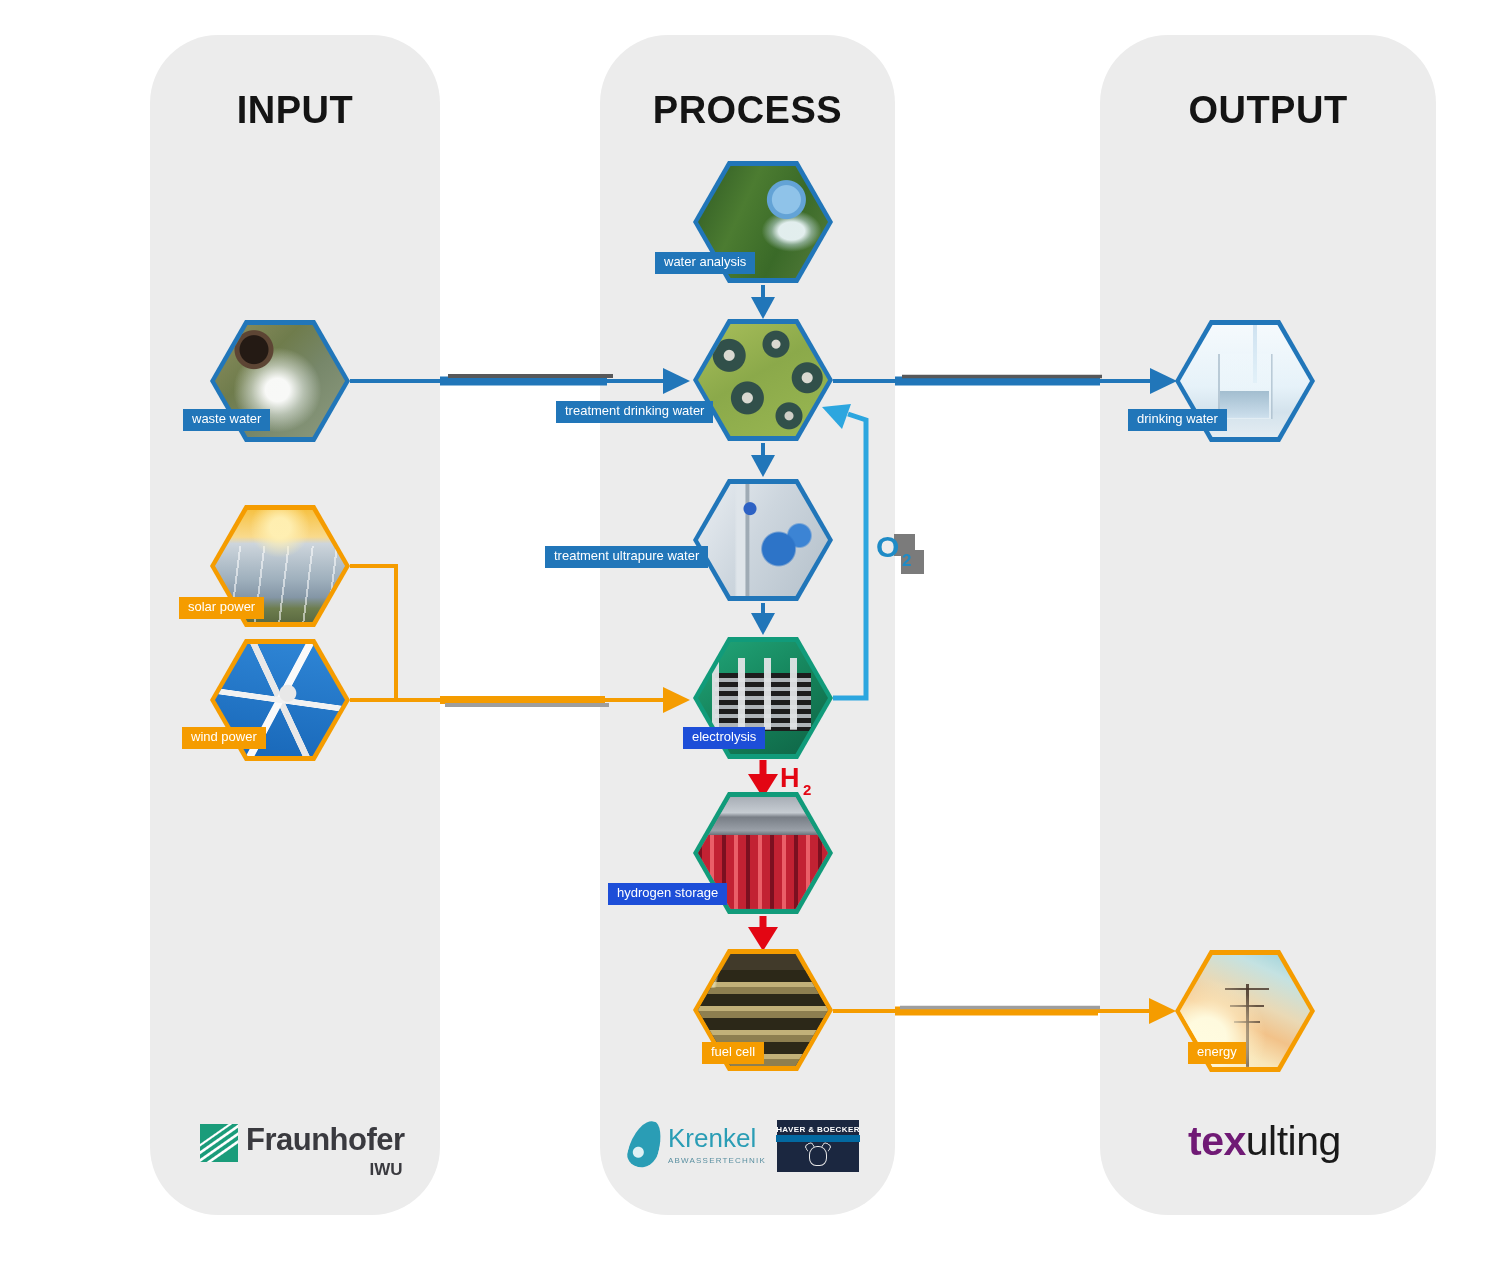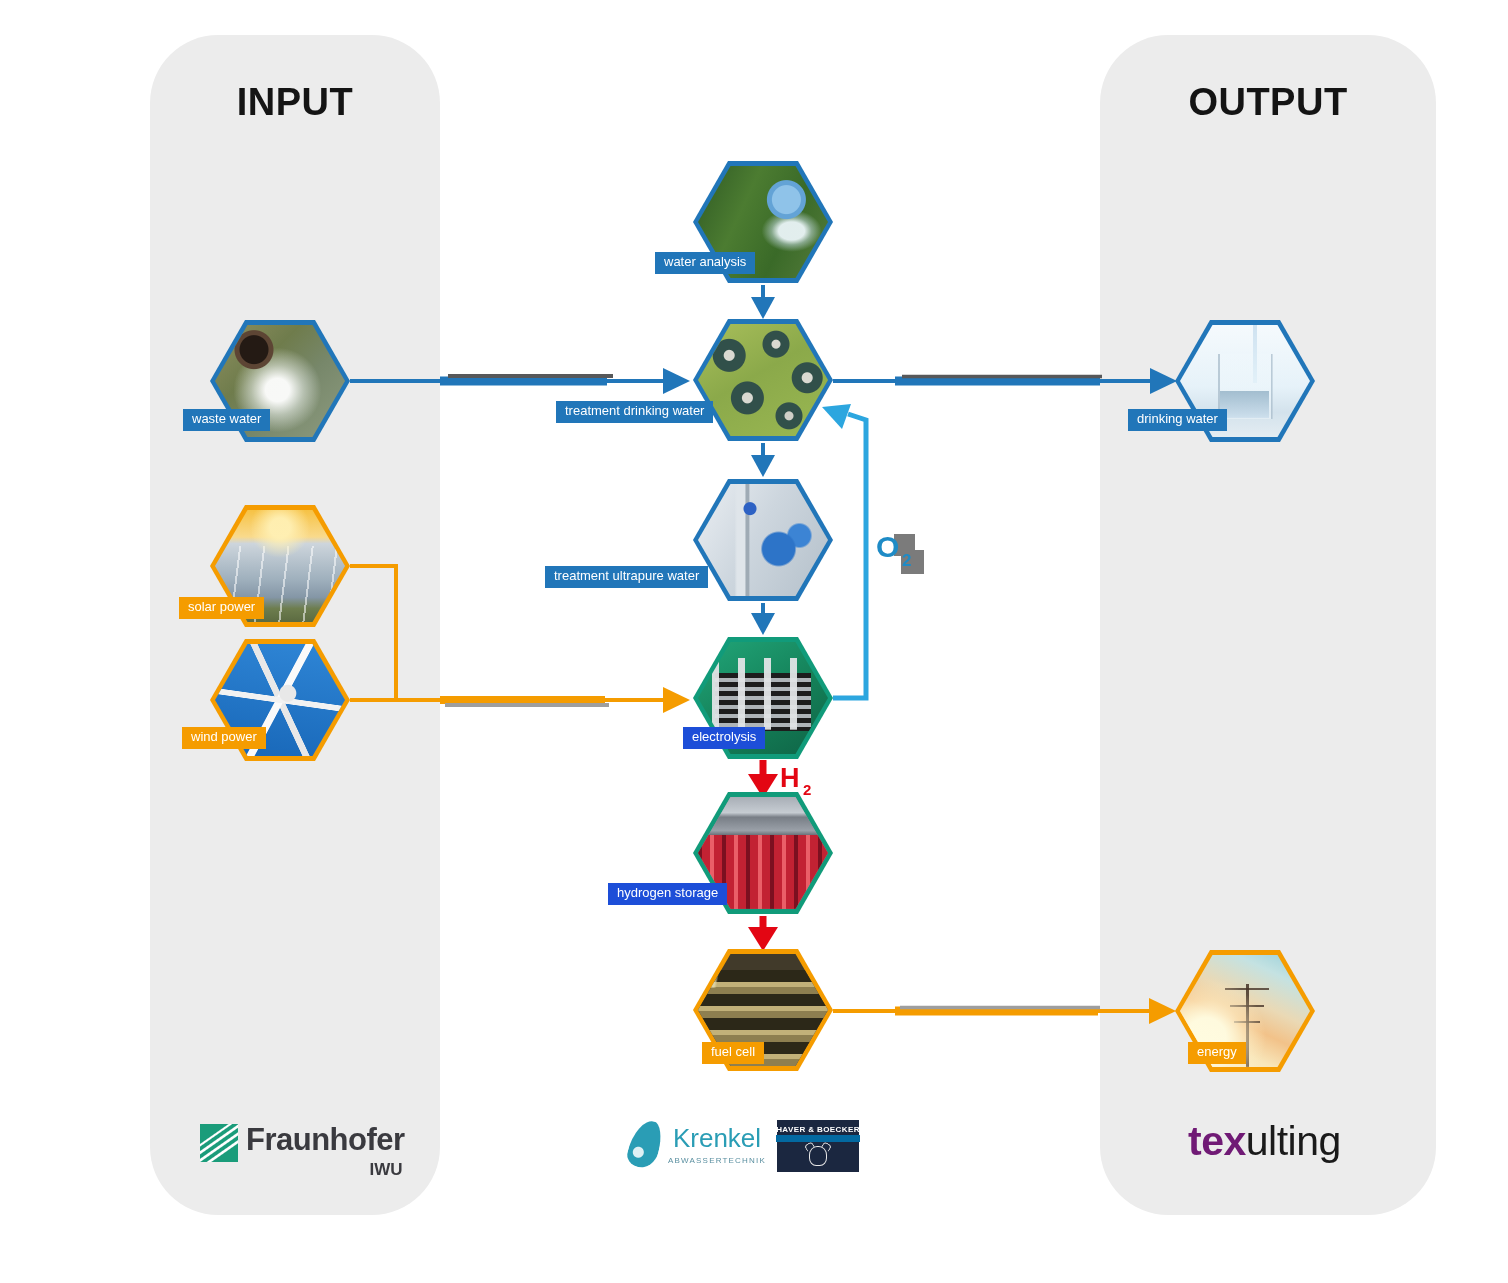--- a/index.html
+++ b/index.html
@@ -3,21 +3,21 @@
 <meta charset="utf-8">
 <style>
   html,body{margin:0;padding:0;background:#fff;}
   .canvas{position:relative;width:1508px;height:1283px;background:#ffffff;overflow:hidden;
           font-family:"Liberation Sans", sans-serif;}
   
   .panel{position:absolute;top:35px;height:1180px;background:#ececec;border-radius:68px;}
   .panel-input{left:150px;width:290px;}
   .panel-process{left:600px;width:295px;}
   .panel-output{left:1100px;width:336px;}
-  .panel-title{margin:0;padding-top:46px;text-align:center;font-size:38px;font-weight:bold;
+  .panel-title{margin:8px;padding-top:46px;text-align:center;font-size:38px;font-weight:bold;
                color:#141414;letter-spacing:.5px;}
   
   .hex{position:absolute;width:140px;height:122px;
        clip-path:polygon(0 50%,25% 0,75% 0,100% 50%,75% 100%,25% 100%);
        filter:drop-shadow(2px 3px 2px rgba(0,0,0,.18));}
   .hex-border-blue{background:#2176b9;}
   .hex-border-orange{background:#f59c00;}
   .hex-border-teal{background:#119b7a;}
   .hex-in{position:absolute;inset:5px;clip-path:polygon(0 50%,25% 0,75% 0,100% 50%,75% 100%,25% 100%);}
   
@@ -113,21 +113,21 @@
     linear-gradient(-35deg, rgba(0,0,0,0) 52%, #fff 54% 57%, rgba(0,0,0,0) 59%),
     linear-gradient(-35deg, rgba(0,0,0,0) 64%, #fff 66% 68%, rgba(0,0,0,0) 70%),
     #1a9c7a;}
   .fh-text{display:flex;flex-direction:column;align-items:flex-end;}
   .fh-name{font-size:31px;font-weight:bold;color:#3a3a3f;letter-spacing:-.5px;}
   .fh-inst{font-size:17px;font-weight:bold;color:#3a3a3f;margin-top:2px;margin-right:2px;}
   .logo-krenkel{position:absolute;left:630px;top:1120px;display:flex;align-items:center;gap:8px;}
   .krenkel-drop{width:30px;height:48px;background:
      radial-gradient(circle at 35% 70%, #dff0f4 0 5px, rgba(0,0,0,0) 6px),#2a9db5;
      border-radius:62% 38% 55% 45% / 75% 60% 40% 25%;transform:rotate(14deg);}
-  .krenkel-text{display:flex;flex-direction:column;text-align:center;}
+  .krenkel-text{display:flex;flex-direction:column;}
   .krenkel-name{font-size:26px;color:#2a9db5;}
   .krenkel-sub{font-size:8px;letter-spacing:1.2px;color:#5a8fa0;margin-top:2px;}
   .logo-haver{position:absolute;left:777px;top:1120px;width:82px;height:52px;background:#1b2740;
               display:flex;flex-direction:column;align-items:center;justify-content:flex-start;padding-top:5px;box-sizing:border-box;}
   .haver-name{font-size:8px;font-weight:bold;color:#fff;letter-spacing:.4px;border-bottom:7px solid #0369a1;
               padding-bottom:1px;white-space:nowrap;}
   .haver-emblem{width:16px;height:18px;margin-top:4px;border:1.5px solid #e8e8e8;border-radius:45% 45% 40% 40%;
                 position:relative;}
   .haver-emblem:before,.haver-emblem:after{content:"";position:absolute;top:-4px;width:7px;height:6px;
                 border:1.5px solid #e8e8e8;border-bottom:none;border-radius:50% 50% 0 0;}
@@ -138,20 +138,23 @@
   .tex-suffix{color:#1a1a1a;}
 </style>
 </head>
 <body>
 
 <div class="canvas">
 
   <div class="panel panel-input">
     <h1 class="panel-title">INPUT</h1>
   </div>
+  <div class="panel panel-process">
+    <h1 class="panel-title">PROCESS</h1>
+  </div>
   <div class="panel panel-output">
     <h1 class="panel-title">OUTPUT</h1>
   </div>
 
   <svg class="connectors" width="1508" height="1283" viewBox="0 0 1508 1283">
 
     <line x1="350" y1="381" x2="666" y2="381" class="st-blue" stroke-width="4"></line>
     <line x1="440" y1="381" x2="607" y2="381" class="st-blue" stroke-width="9"></line>
     <line x1="448" y1="376" x2="613" y2="376" class="st-shdark" stroke-width="4"></line>
     <polygon points="690,381 663,368 663,394" class="f-blue"></polygon>
@@ -213,21 +216,21 @@
   <div class="nlabel bg-blue" style="left:655px;top:252px">water analysis</div>
 
   <div class="hex hex-border-blue" style="left:693px;top:319px">
     <div class="hex-in img-treatment"></div>
   </div>
   <div class="nlabel bg-blue" style="left:556px;top:401px">treatment drinking water</div>
 
   <div class="hex hex-border-blue" style="left:693px;top:479px">
     <div class="hex-in img-ultrapure"></div>
   </div>
-  <div class="nlabel bg-blue" style="left:545px;top:566px">treatment ultrapure water</div>
+  <div class="nlabel bg-blue" style="left:545px;top:546px">treatment ultrapure water</div>
 
   <div class="hex hex-border-teal" style="left:693px;top:637px">
     <div class="hex-in img-electrolysis"></div>
   </div>
   <div class="nlabel bg-teal" style="left:683px;top:727px">electrolysis</div>
 
   <div class="hex hex-border-teal" style="left:693px;top:792px">
     <div class="hex-in img-hydrogen"></div>
   </div>
   <div class="nlabel bg-teal" style="left:608px;top:883px">hydrogen storage</div>

